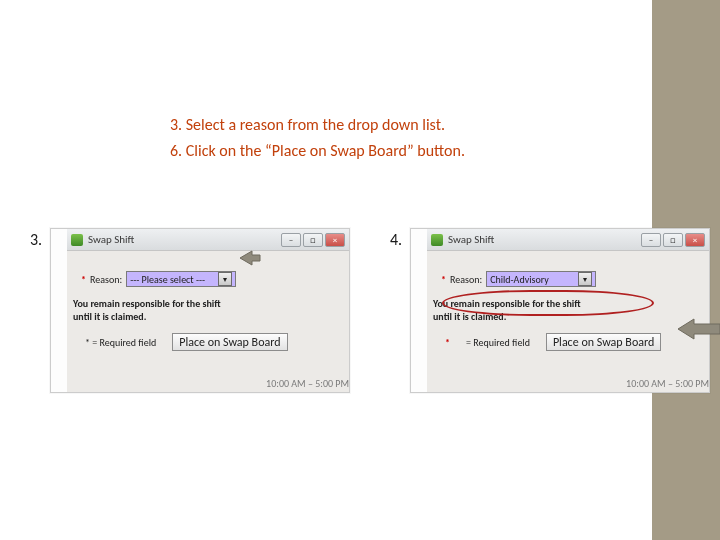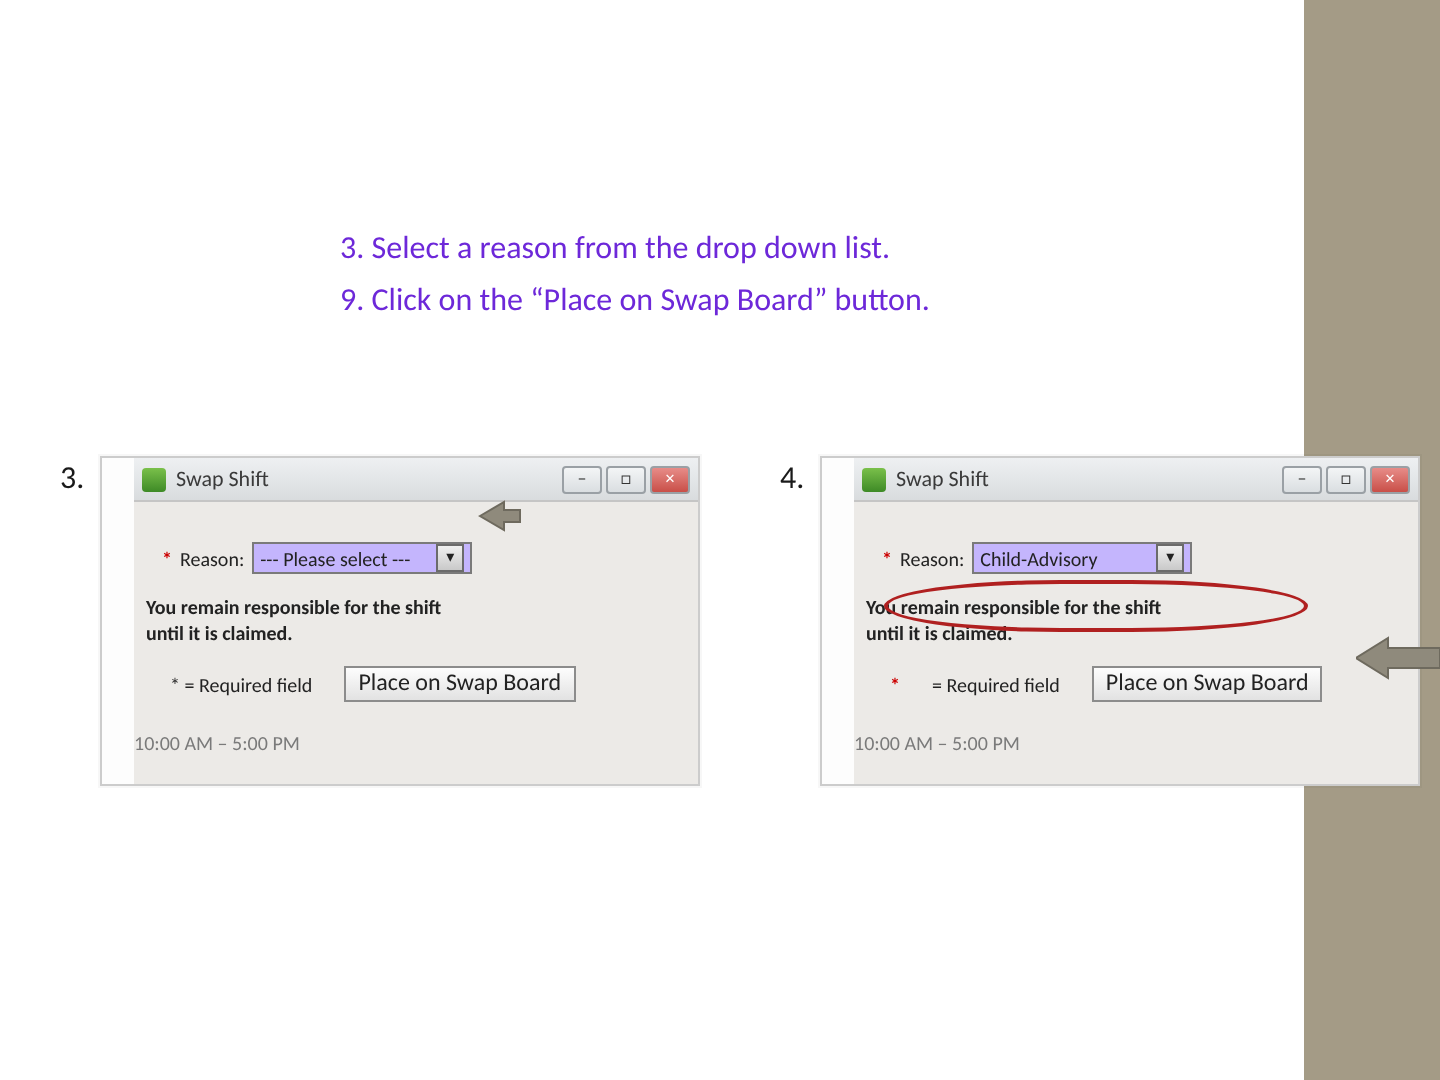--- a/index.html
+++ b/index.html
@@ -19,21 +19,21 @@
     width: 68px;
     height: 540px;
     background: #a49b86;
   }
   .instructions {
     position: absolute;
     left: 170px;
     top: 112px;
     font-size: 16px;
     line-height: 1.6;
-    color: #6d28d9;
+    color: #c2410c;
   }
   .instructions .line {
     white-space: pre;
   }
 
   .step-num {
     position: absolute;
     font-size: 16px;
     color: #1a1a1a;
   }
@@ -145,22 +145,22 @@
     border: 1px solid #8c8c8c;
     background: linear-gradient(#fdfdfd, #e2e2e2);
     padding: 1px 6px;
     font-size: 12px;
     color: #222;
   }
 
   .time-range {
     position: absolute;
     left: 0; right: 0;
-    bottom: 14px;
-    text-align: left;
+    bottom: 2px;
+    text-align: right;
     font-size: 10px;
     color: #7a7a7a;
   }
 
   
   .callout-arrow-dd {
     position: absolute;
     left: 240px; top: 249px;
     width: 20px; height: 18px;
   }
@@ -180,21 +180,21 @@
     width: 42px; height: 22px;
   }
 </style>
 </head>
 <body>
 
 <div class="sidebar-stripe"></div>
 
 <div class="instructions">
   <div class="line">3. Select a reason from the drop down list.</div>
-  <div class="line">9. Click on the “Place on Swap Board” button.</div>
+  <div class="line">6. Click on the “Place on Swap Board” button.</div>
 </div>
 
 <div class="step-num step3-num">3.</div>
 
 <div class="shot shot3">
   <div class="titlebar">
     <div class="title-icon"></div>
     <div class="title-text">Swap Shift</div>
     <div class="winbtns">
       <div class="winbtn">–</div>

